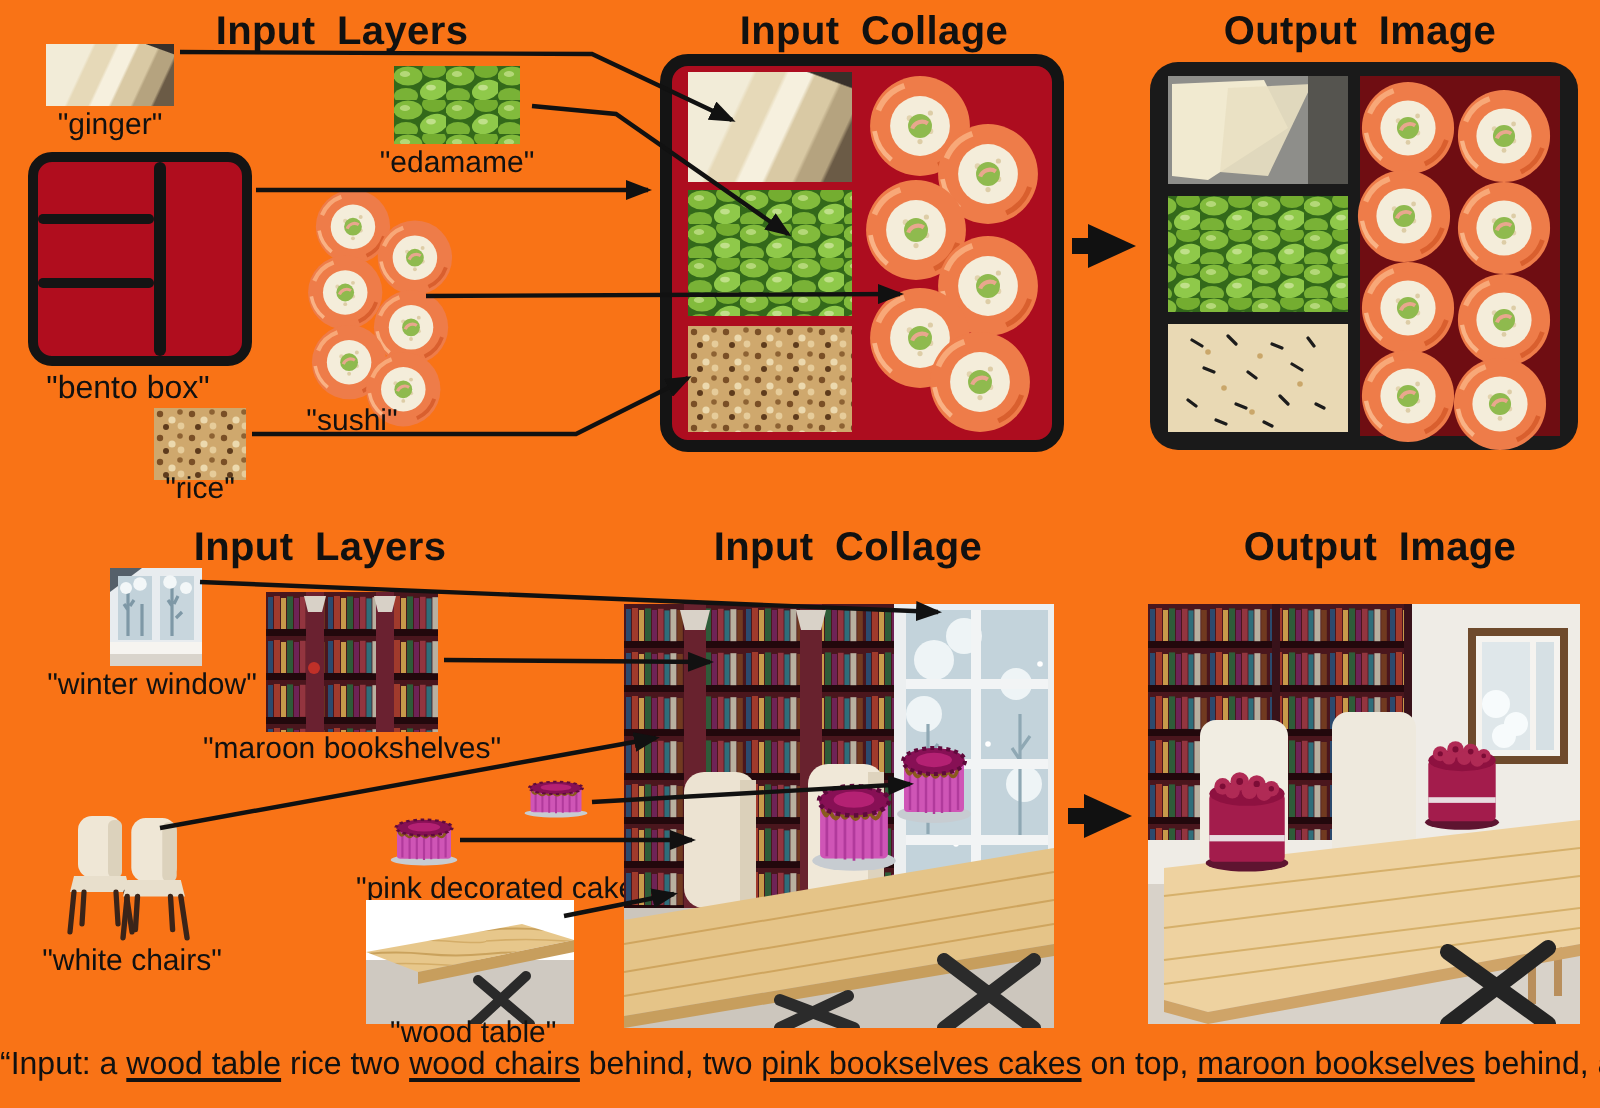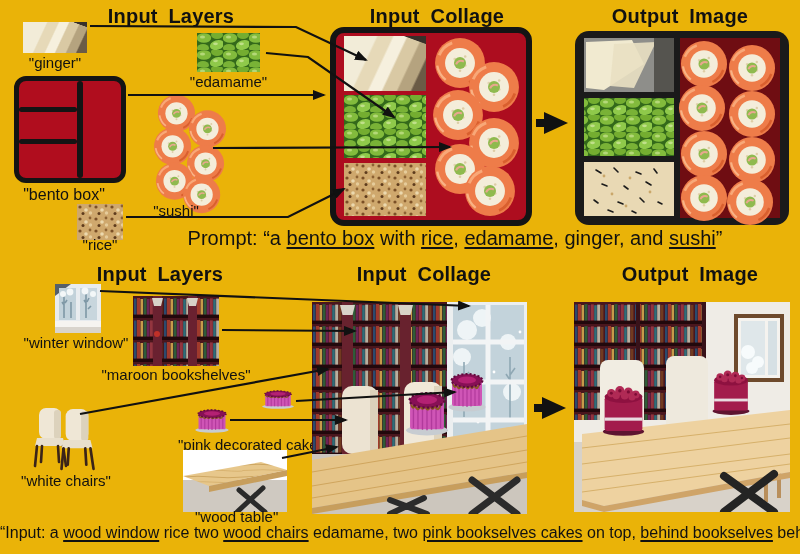--- a/index.html
+++ b/index.html
@@ -1,16 +1,16 @@
 <!DOCTYPE html>
 <html><head>
 <meta charset="utf-8">
 <style>
   html,body{margin:0;padding:0;background:#fff;}
-  #canvas{position:relative;width:800px;height:554px;background:#eab308;overflow:hidden;
+  #canvas{position:relative;width:800px;height:554px;background:#f97316;overflow:hidden;
           font-family:"Liberation Sans", sans-serif;color:#111;}
   .abs{position:absolute;}
   .hdr{font-size:20px;font-weight:bold;text-align:center;word-spacing:5px;letter-spacing:.2px;}
   .lbl{font-size:15px;text-align:center;white-space:nowrap;}
   .prompt{white-space:nowrap;}
   .prompt .u{text-decoration:underline;text-decoration-thickness:1.5px;text-underline-offset:2px;}
   .ginger-grad{
     background:
       linear-gradient(200deg,#38302a 0 9%,rgba(0,0,0,0) 10%),
       linear-gradient(115deg,#f2ecd8 0 30%,#e6d9b8 32% 45%,#f6f0de 47% 58%,#d9c9a4 60% 72%,#b5a37f 74% 85%,#6b5b46 87% 100%);
@@ -188,21 +188,20 @@
     <use href="#roll" x="106" y="10" width="48" height="48"></use>
     <use href="#roll" x="154" y="14" width="48" height="48"></use>
     <use href="#roll" x="104" y="54" width="48" height="48"></use>
     <use href="#roll" x="154" y="60" width="48" height="48"></use>
     <use href="#roll" x="106" y="100" width="48" height="48"></use>
     <use href="#roll" x="154" y="106" width="48" height="48"></use>
     <use href="#roll" x="106" y="144" width="48" height="48"></use>
     <use href="#roll" x="152" y="148" width="48" height="48"></use>
   </svg>
 
-  <div class="abs prompt" style="left:155px;top:227px;width:600px;text-align:center;font-size:20px;"><span>Prompt: “a </span><span class="u">bento box</span><span> with </span><span class="u">rice</span><span>, </span><span class="u">edamame</span><span>, ginger, and </span><span class="u">sushi</span><span>”</span></div>
 
   <div class="abs hdr" style="left:60px;top:263px;width:200px;">Input Layers</div>
   <div class="abs hdr" style="left:324px;top:263px;width:200px;">Input Collage</div>
   <div class="abs hdr" style="left:590px;top:263px;width:200px;">Output Image</div>
 
   <svg class="abs" style="left:55px;top:284px;" width="46" height="49">
     <rect width="46" height="49" fill="#e8ecef"></rect>
     <polygon points="0,0 16,0 0,12" fill="#55606a"></polygon>
     <rect x="4" y="4" width="17" height="32" fill="#c2d2da"></rect>
     <rect x="25" y="4" width="17" height="32" fill="#c8d6dd"></rect>
@@ -326,21 +325,21 @@
     <polygon points="8,132 216,108 216,170 30,204 8,198" fill="#eed2a0"></polygon>
     <g stroke="#d6b06a" stroke-width="1" fill="none">
       <path d="M8,146 L216,122 M8,162 L216,136 M8,178 L216,152 M8,190 L216,162"></path>
     </g>
     <polygon points="8,198 30,204 216,170 216,176 30,210 8,204" fill="#cfa468"></polygon>
     <path d="M150,174 L200,210 M200,172 L150,210" stroke="#242424" stroke-width="8" stroke-linecap="round"></path>
     <use href="#cakeRed" x="23" y="79" width="53" height="56"></use>
     <use href="#cakeRed" x="134" y="64" width="46" height="50"></use>
   </svg>
 
-  <div class="abs prompt" style="left:0;top:524px;width:800px;text-align:center;font-size:16px;"><span>“Input: a </span><span class="u">wood window</span><span> rice two </span><span class="u">wood chairs</span><span> edamame, two </span><span class="u">pink bookselves cakes</span><span> on top, </span><span class="u">behind bookselves</span><span> behind, and </span></div>
+  <div class="abs prompt" style="left:0;top:524px;width:800px;text-align:center;font-size:16px;"><span>“Input: a </span><span class="u">wood table</span><span> rice two </span><span class="u">wood chairs</span><span> behind, two </span><span class="u">pink bookselves cakes</span><span> on top, </span><span class="u">maroon bookselves</span><span> behind, and </span></div>
 
   <svg class="abs" style="left:0;top:0;z-index:5;pointer-events:none;" width="800" height="554">
     <defs>
       <marker id="head" markerUnits="userSpaceOnUse" markerWidth="13" markerHeight="10" refX="11" refY="5" orient="auto">
         <path d="M0,0 L13,5 L0,10 Z" fill="#111"></path>
       </marker>
       <marker id="bigHead" markerUnits="userSpaceOnUse" markerWidth="24" markerHeight="22" refX="14" refY="11" orient="auto">
         <path d="M0,0 L24,11 L0,22 Z" fill="#111"></path>
       </marker>
     </defs>

